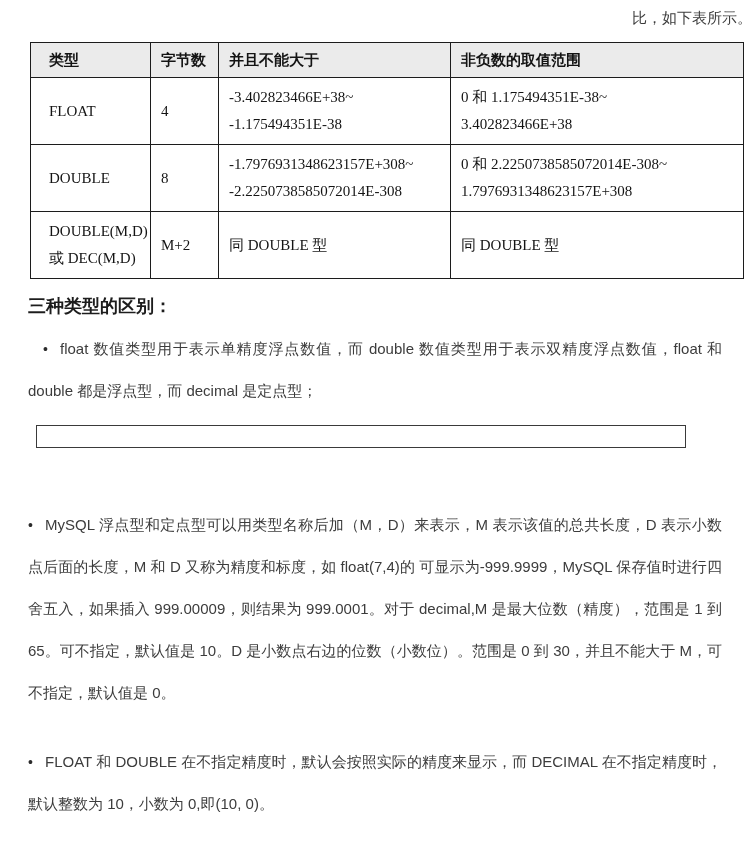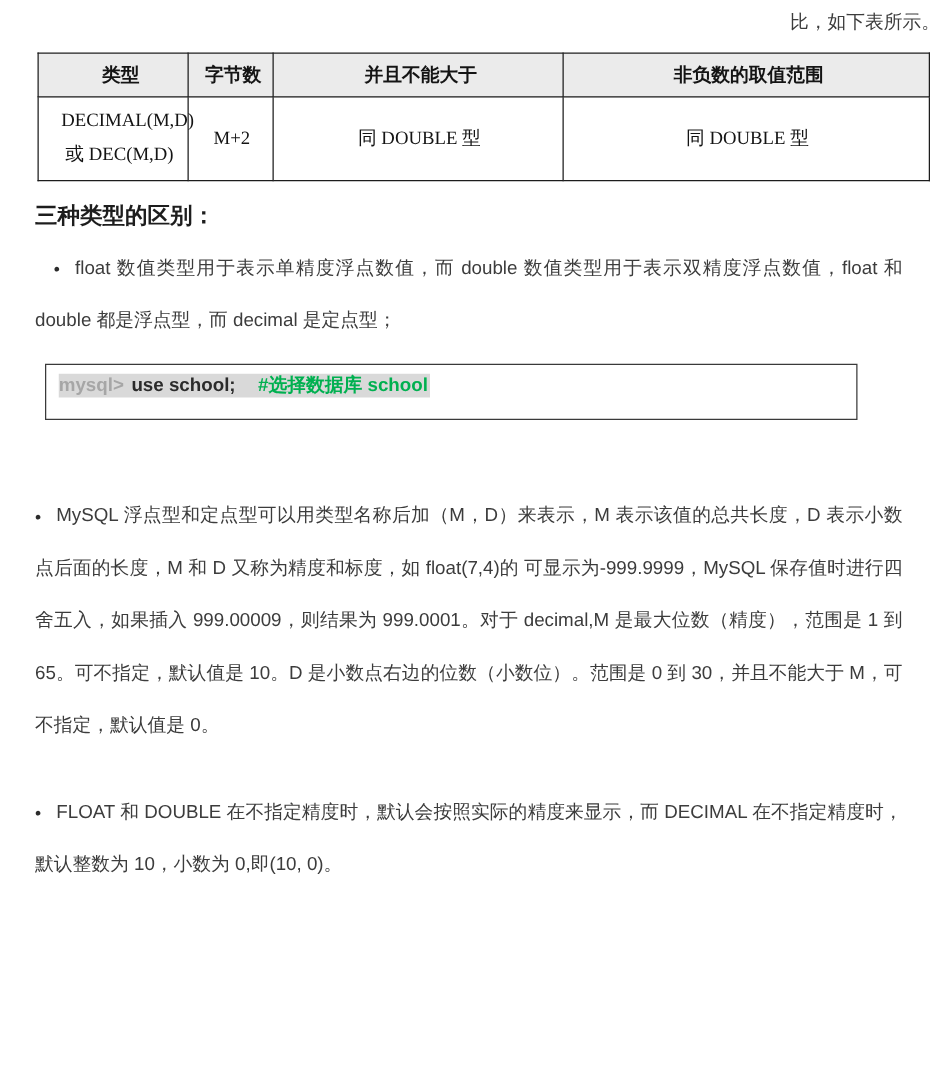--- a/index.html
+++ b/index.html
@@ -18,21 +18,21 @@
   table.types {
     border-collapse:collapse;
     table-layout:fixed;
     margin:14px 0 0 30px;
     width:713px;
     color:#141414;
   }
   table.types th, table.types td {
     border:1px solid #1c1c1c;
     vertical-align:middle;
-    text-align:center;
+    text-align:left;
   }
   table.types th {
     background:var(--header-bg,#ebebeb);
     font-family:"Liberation Sans","DejaVu Sans",sans-serif;
     font-weight:600;
     font-size:15px;
     height:34px;
     padding:0 6px 0 10px;
   }
   table.types th:first-child { padding-left:18px; }
@@ -102,42 +102,63 @@
         <col style="width:232px">
         <col style="width:293px">
     </colgroup>
     <tbody>
         <tr>
       <th>类型</th>
       <th>字节数</th>
       <th>并且不能大于</th>
       <th>非负数的取值范围</th>
     </tr>
+    <tr class="r1">
+      <td>FLOAT</td>
+      <td>4</td>
+      <td>
+        <div>-3.402823466E+38~</div>
+        <div>-1.175494351E-38</div>
+      </td>
+      <td>
+        <div>0 和 1.175494351E-38~</div>
+        <div>3.402823466E+38</div>
+      </td>
+    </tr>
+    <tr class="r2">
+      <td>DOUBLE</td>
+      <td>8</td>
+      <td>
+        <div>-1.7976931348623157E+308~</div>
+        <div>-2.2250738585072014E-308</div>
+      </td>
+      <td>
+        <div>0 和 2.2250738585072014E-308~</div>
+        <div>1.7976931348623157E+308</div>
+      </td>
+    </tr>
     <tr class="r3">
       <td>
-        <div>DECIMAL(M,D)</div>
+        <div>DOUBLE(M,D)</div>
         <div>或 DEC(M,D)</div>
       </td>
       <td>M+2</td>
       <td>同 DOUBLE 型</td>
       <td>同 DOUBLE 型</td>
     </tr>
   </tbody>
     </table>
 
   <div class="section-title">三种类型的区别：</div>
 
   <div class="bullet indent2">
     <span class="marker">•</span><span>float 数值类型用于表示单精度浮点数值，而 double 数值类型用于表示双精度浮点数值，float 和 double 都是浮点型，而 decimal 是定点型；</span>
   </div>
 
   <div class="code-box">
-    <div class="code-line">
-      <span class="hl"><span class="prompt">mysql&gt;</span><span class="command">use school;</span><span class="comment">#选择数据库 school</span></span>
-    </div>
   </div>
 
   <div class="bullet indent1 gap-after-code">
     <span class="marker">•</span><span>MySQL 浮点型和定点型可以用类型名称后加（M，D）来表示，M 表示该值的总共长度，D 表示小数点后面的长度，M 和 D 又称为精度和标度，如 float(7,4)的 可显示为-999.9999，MySQL 保存值时进行四舍五入，如果插入 999.00009，则结果为 999.0001。对于 decimal,M 是最大位数（精度），范围是 1 到 65。可不指定，默认值是 10。D 是小数点右边的位数（小数位）。范围是 0 到 30，并且不能大于 M，可不指定，默认值是 0。</span>
   </div>
 
   <div class="bullet indent1 gap-bullet">
     <span class="marker">•</span><span>FLOAT 和 DOUBLE 在不指定精度时，默认会按照实际的精度来显示，而 DECIMAL 在不指定精度时，默认整数为 10，小数为 0,即(10, 0)。</span>
   </div>
 

